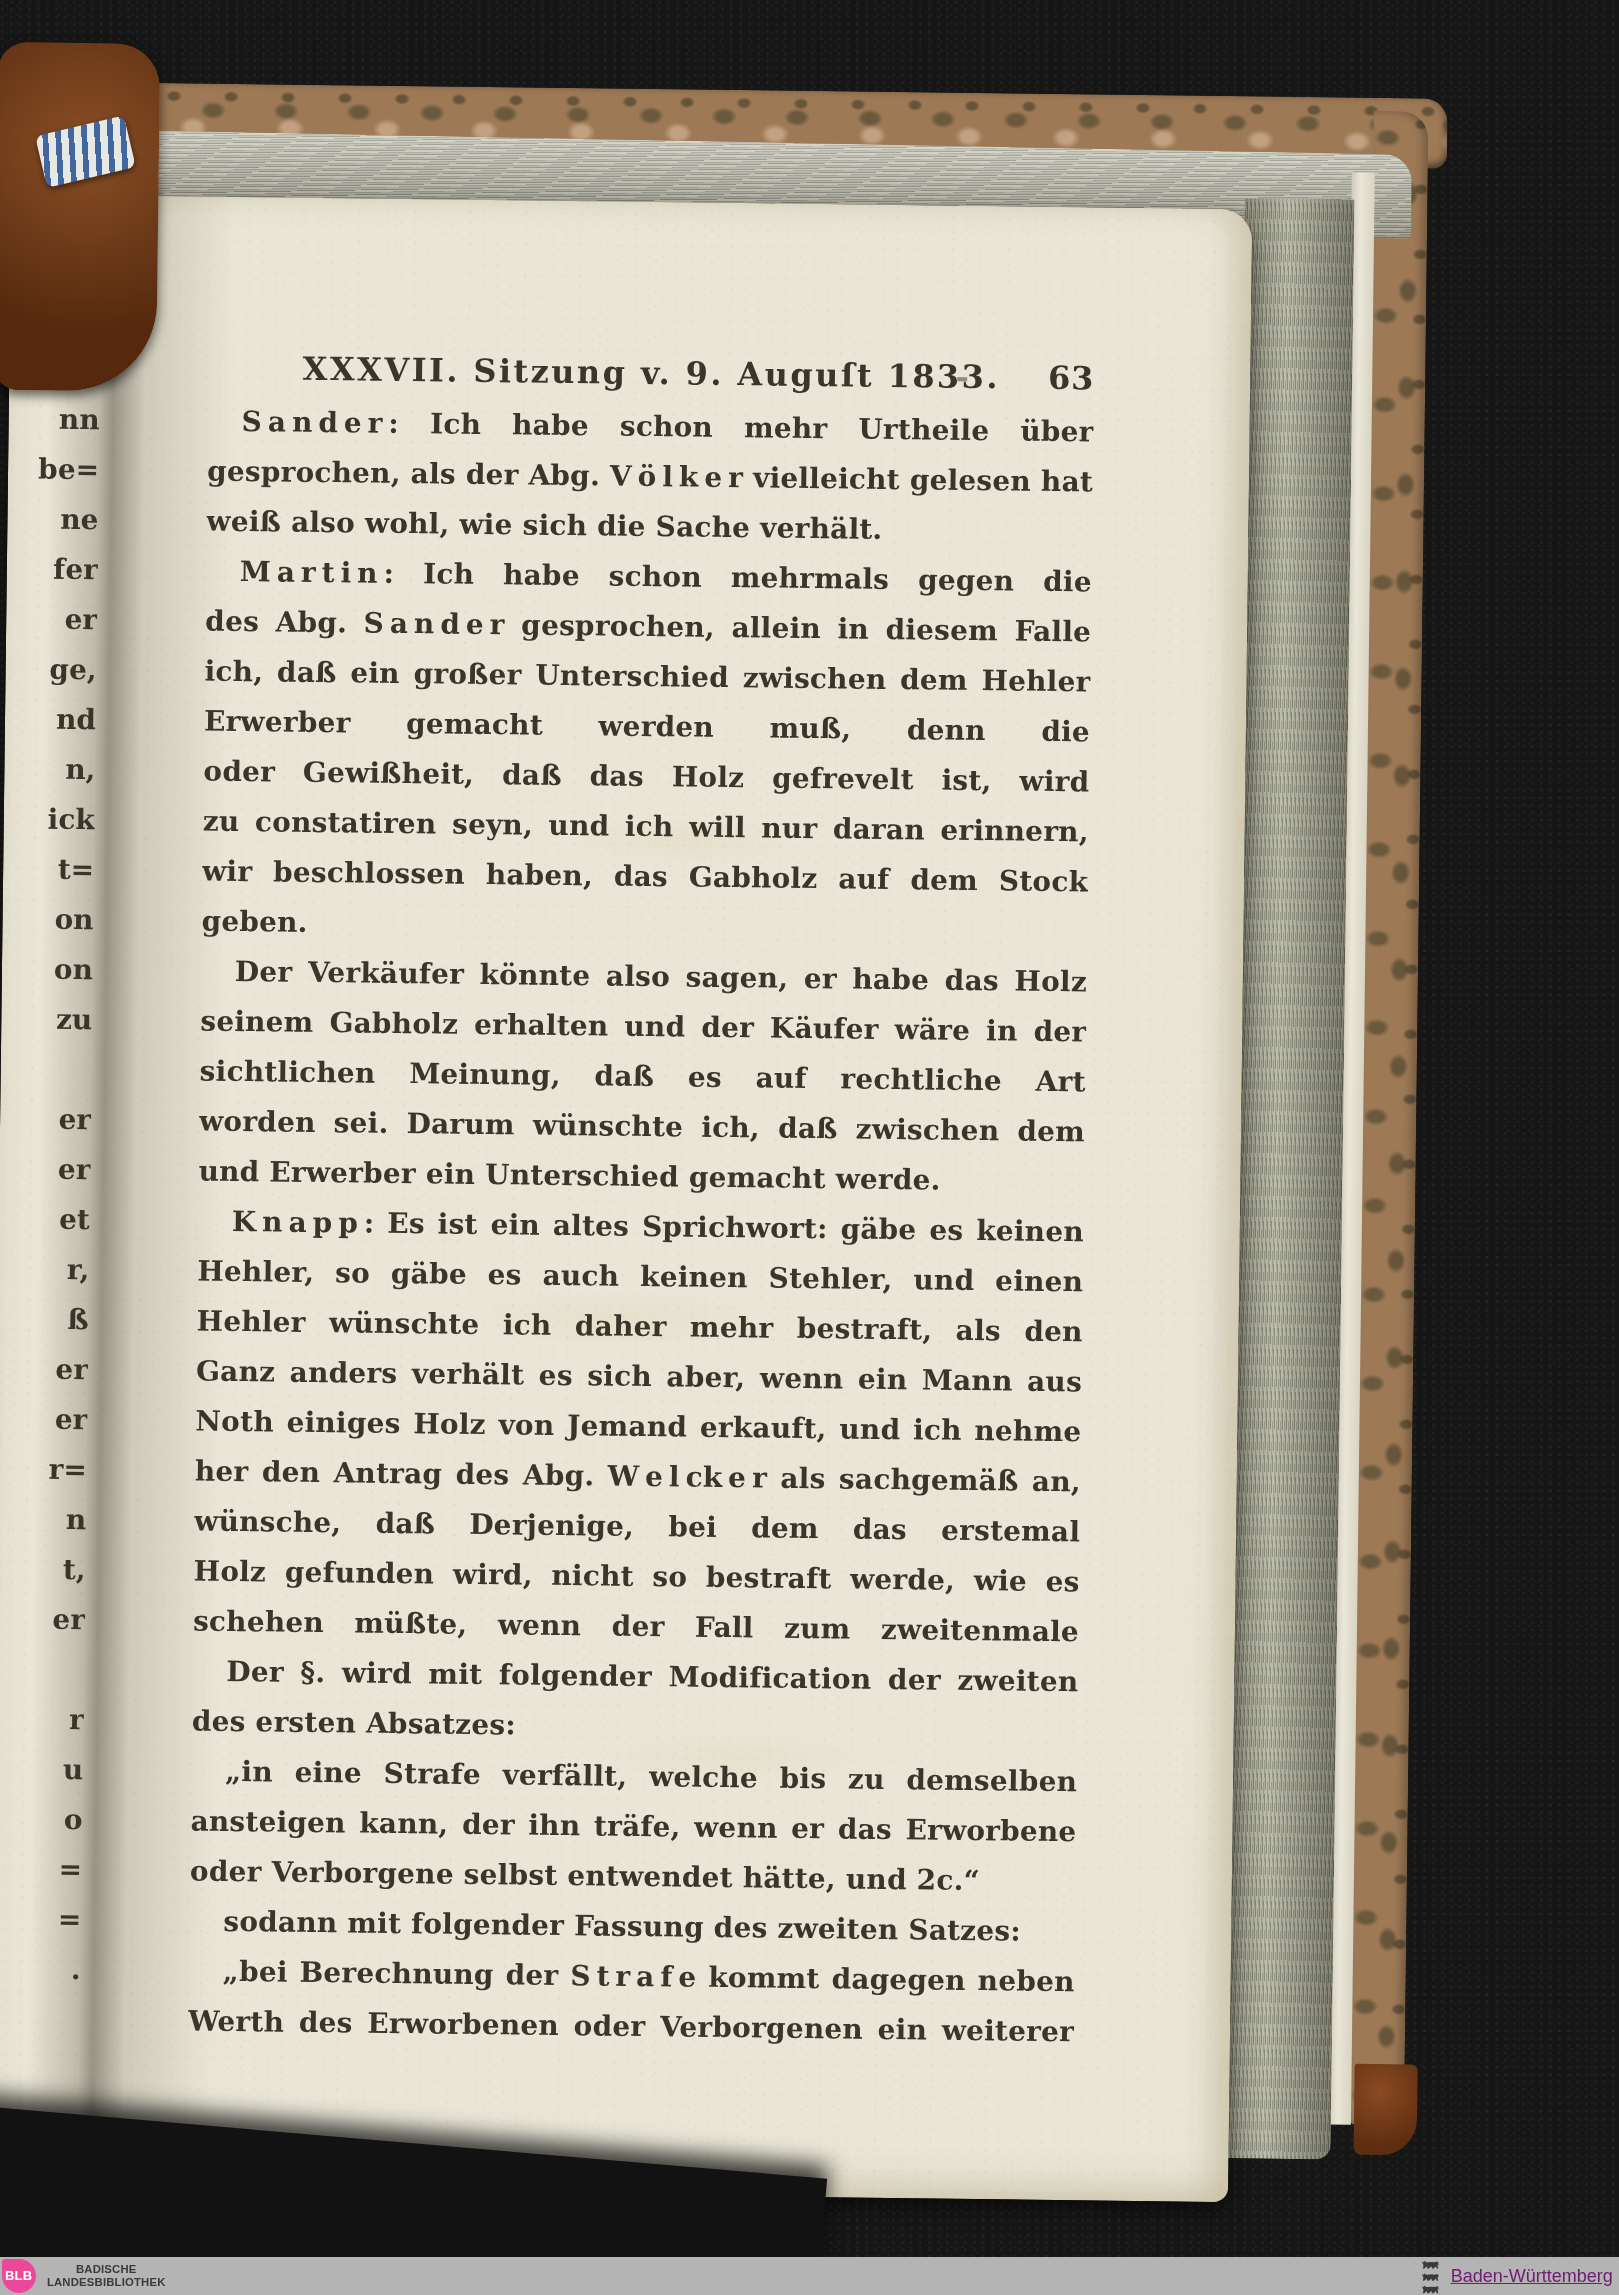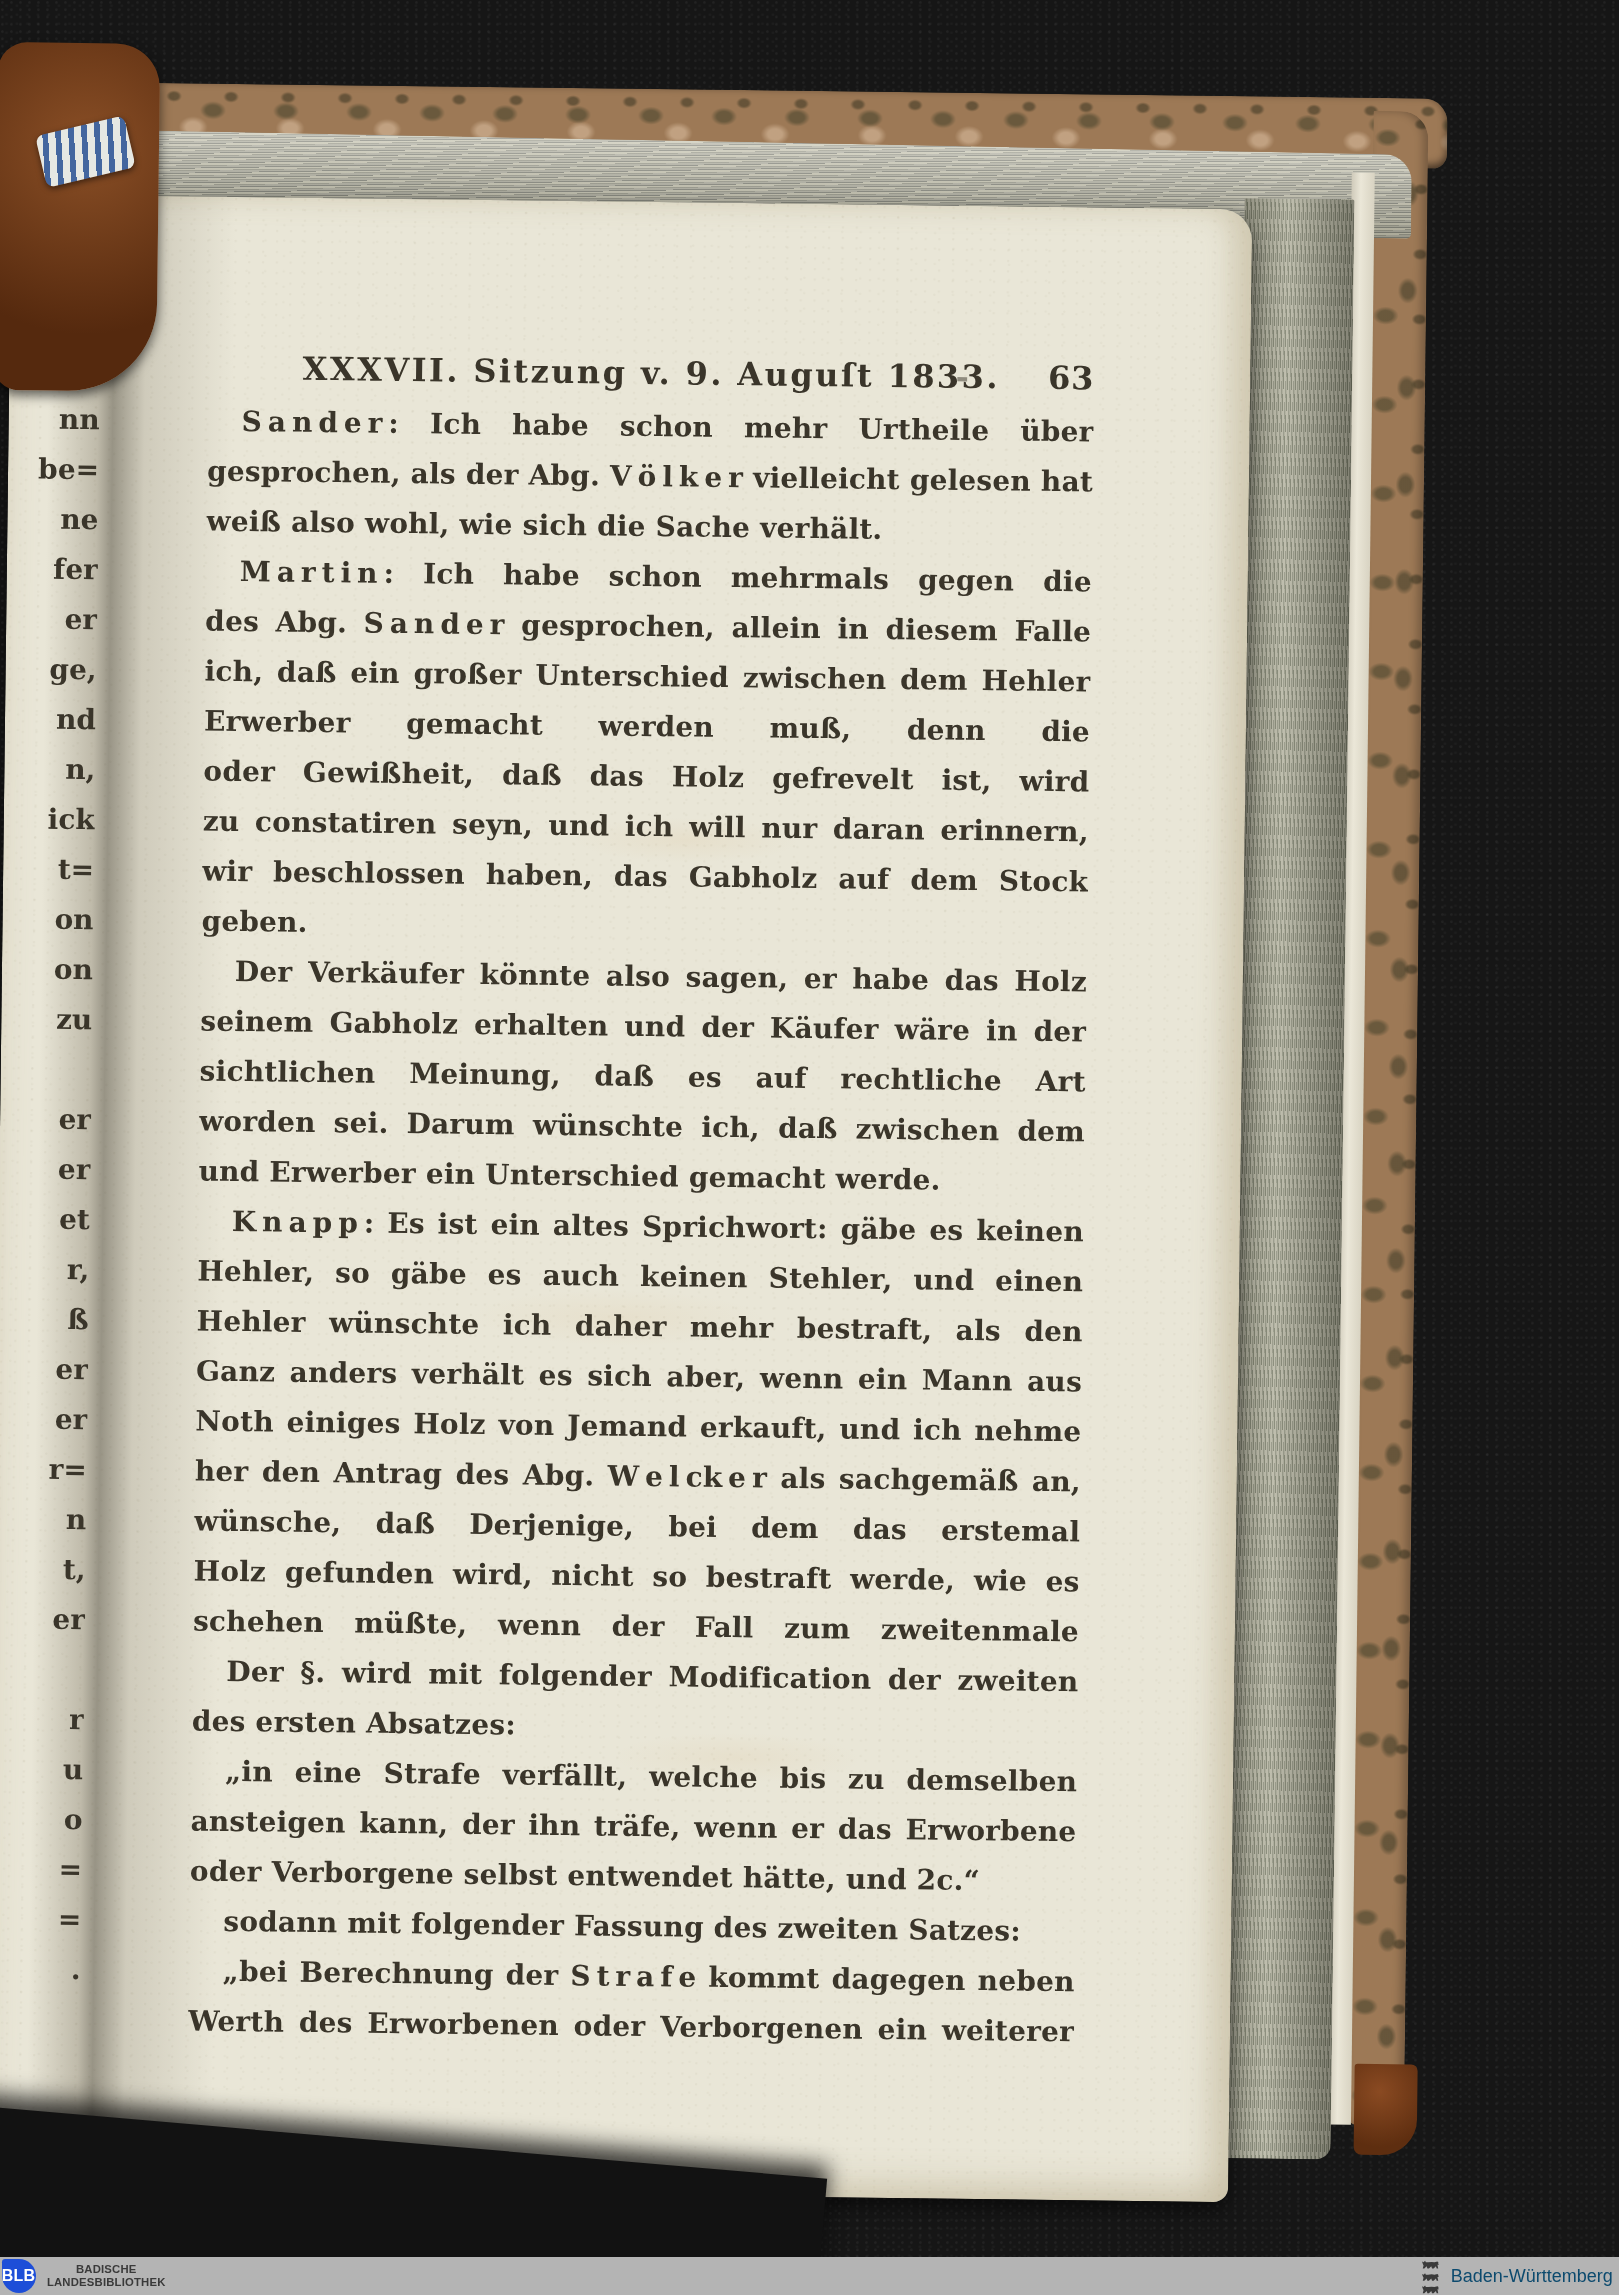--- a/index.html
+++ b/index.html
@@ -75,27 +75,27 @@
     text-align:justify;text-align-last:left;letter-spacing:0.2px;}
   .line.just{text-align-last:justify;}
   .line.indent{text-indent:34px;}
 
   .fragments{position:absolute;left:0;top:200px;width:91px;color:#3a352a;text-align:right;}
   .frag-line{font-size:28px;font-weight:700;line-height:50px;height:50px;overflow:hidden;}
 
   .footer{position:absolute;left:0;top:2257px;width:1620px;height:39px;background:#b4b4b4;z-index:10;
     font-family:"Liberation Sans","DejaVu Sans",sans-serif;}
   .blb{position:absolute;left:1.6px;top:1.6px;display:flex;align-items:center;}
-  .blb-logo{width:34px;height:34px;border-radius:3.2px 50% 50% 50%;background:#1d4ed8;
+  .blb-logo{width:34px;height:34px;border-radius:3.2px 50% 50% 50%;background:#ec4899;
     display:flex;align-items:center;justify-content:center;color:#fff;
-    font-size:16px;font-weight:700;letter-spacing:0.2px;}
+    font-size:13px;font-weight:700;letter-spacing:0.2px;}
   .blb-name{margin-left:11.3px;color:#3a3a3a;font-weight:700;font-size:11.3px;line-height:13px;letter-spacing:0.2px;text-align:center;}
   .bw{position:absolute;right:7.3px;top:0;height:39px;display:flex;align-items:center;}
   .bw-lions{width:21px;height:34px;margin-right:9.7px;}
-  .bw-label{color:#0c4a6e;font-size:18px;}
+  .bw-label{color:#701a75;font-size:18px;text-decoration:underline;}
 </style>
 </head>
 <body>
 
 <div class="photo">
   <div class="book">
     <div class="cover-top marble"></div>
     <div class="cover-right marble"></div>
     <div class="edges-top"></div>
     <div class="white-hinge"></div>

